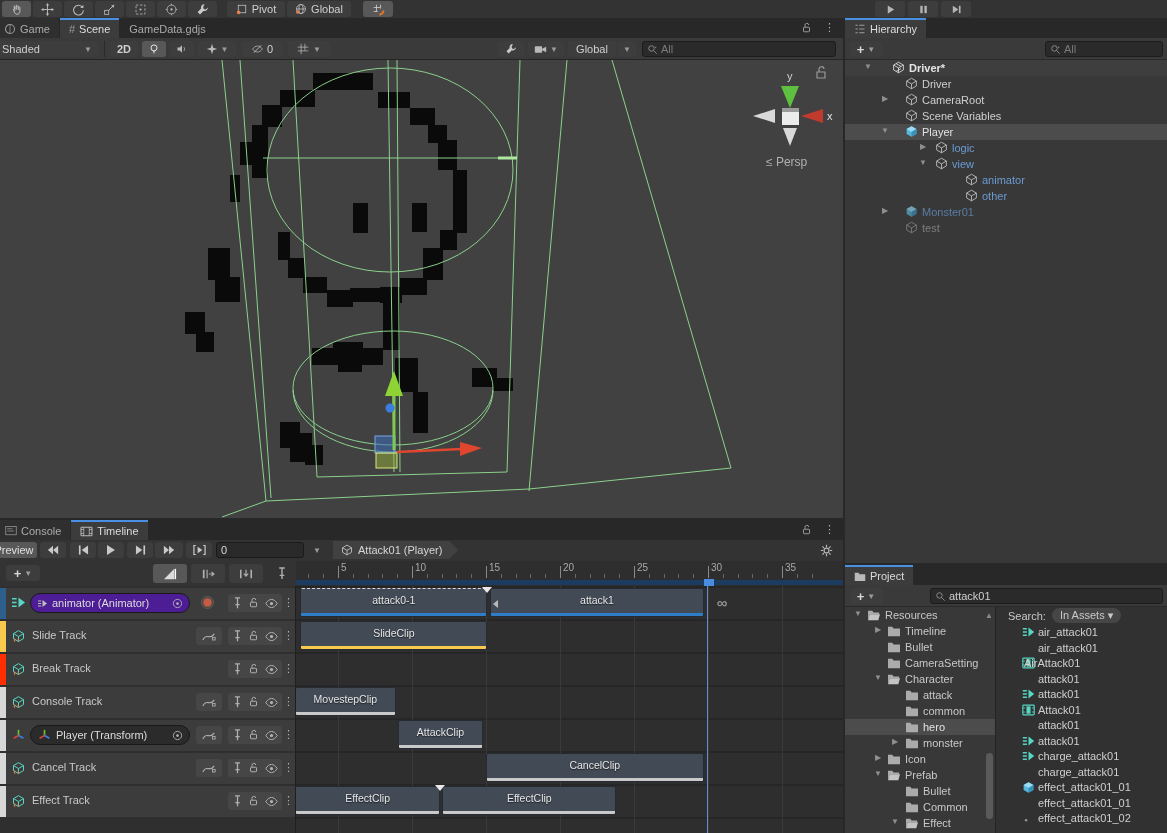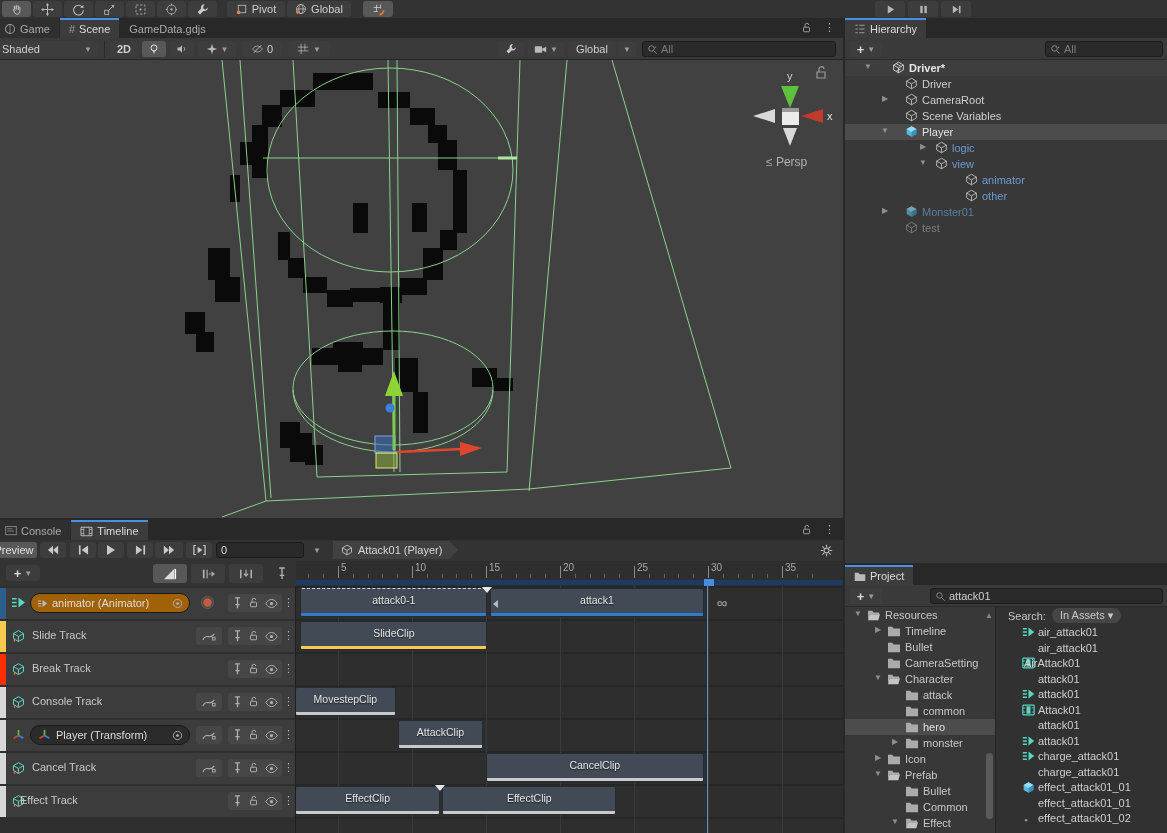--- a/index.html
+++ b/index.html
@@ -656,21 +656,21 @@
 
   <div class="abs" id="track-headers" style="left:0;top:66px;width:295px;height:247px;background:#2f2f2f;overflow:hidden;">
       <div style="position: absolute; left: 0px; top: 2px; width: 295px; height: 31px; background: rgb(60, 60, 60);">
         <div style="position: absolute; left: 0px; top: 0px; width: 6px; height: 31px; background: rgb(45, 95, 141);"></div>
         <span style="display: inline-flex; align-items: center; position: absolute; left: 11px; top: 8px;">
           <svg width="15" height="13" viewBox="0 0 16 14">
             <path d="M1 3h5M1 7h5M1 11h5" stroke="#56d6c3" stroke-width="1.6"></path>
             <path d="M8 1.5v11l7-5.5z" fill="#56d6c3"></path>
           </svg>
         </span>
-        <div style="position: absolute; left: 30px; top: 5px; width: 160px; height: 20px; background: #a16207; border: 1px solid rgb(25, 25, 25); border-radius: 10px; display: flex; align-items: center; gap: 4px; padding: 0px 6px;">
+        <div style="position: absolute; left: 30px; top: 5px; width: 160px; height: 20px; background: #4c1d95; border: 1px solid rgb(25, 25, 25); border-radius: 10px; display: flex; align-items: center; gap: 4px; padding: 0px 6px;">
           <span style="display: inline-flex; align-items: center;">
             <svg width="11" height="9" viewBox="0 0 16 14">
               <path d="M1 3h5M1 7h5M1 11h5" stroke="#bdbdbd" stroke-width="1.6"></path>
               <path d="M8 1.5v11l7-5.5z" fill="#bdbdbd"></path>
             </svg>
           </span>
           <span style="color: rgb(220, 220, 220); white-space: nowrap; overflow: hidden; flex: 1 1 0%;">animator (Animator)</span>
           <span style="display: inline-flex; align-items: center;">
             <svg width="11" height="11" viewBox="0 0 16 16">
               <circle cx="8" cy="8" r="6" fill="none" stroke="#b0b0b0" stroke-width="1.3"></circle>
@@ -904,21 +904,21 @@
         <span class=" kebab" style="position: absolute; left: 283px; top: 8px; color: rgb(176, 176, 176);">⋮</span>
       </div>
       <div style="position: absolute; left: 0px; top: 200px; width: 295px; height: 31px; background: rgb(60, 60, 60);">
         <div style="position: absolute; left: 0px; top: 0px; width: 6px; height: 31px; background: rgb(216, 216, 216);"></div>
         <span style="display: inline-flex; align-items: center; position: absolute; left: 11px; top: 8px;">
           <svg width="15" height="15" viewBox="0 0 18 18">
             <path d="M9 2L15 5.5v6L9 15l-6-3.5v-6z M3 5.5L9 9l6-3.5 M9 9v6" fill="none" stroke="#56d6c3" stroke-width="1.2"></path>
             <path d="M5 12c-1.5 0-1.5 3 0 3M8 12c1.5 0 1.5 3 0 3" stroke="#e8824a" stroke-width="1.3" fill="none"></path>
           </svg>
         </span>
-        <span style="position: absolute; left: 20px; top: 8px; color: rgb(200, 200, 200);">Effect Track</span>
+        <span style="position: absolute; left: 32px; top: 8px; color: rgb(200, 200, 200);">Effect Track</span>
         <div class="grp" style="position: absolute; left: 228px; top: 6px;">
           <span style="display: inline-flex; align-items: center; width: 12px; justify-content: center;">
             <svg width="9" height="12" viewBox="0 0 10 14">
               <path d="M2 1h6M5 1v8M2.5 9h5M5 9v4" stroke="#b0b0b0" stroke-width="1.5"></path>
             </svg>
           </span>
           <span style="display: inline-flex; align-items: center; width: 14px; justify-content: center;">
             <svg width="11" height="12" viewBox="0 0 14 16">
               <rect x="3" y="7" width="8" height="6" rx="1" fill="none" stroke="#b0b0b0" stroke-width="1.3"></rect>
               <path d="M5 7V4.5A2.5 2.5 0 0 1 10 4" fill="none" stroke="#b0b0b0" stroke-width="1.3"></path>

